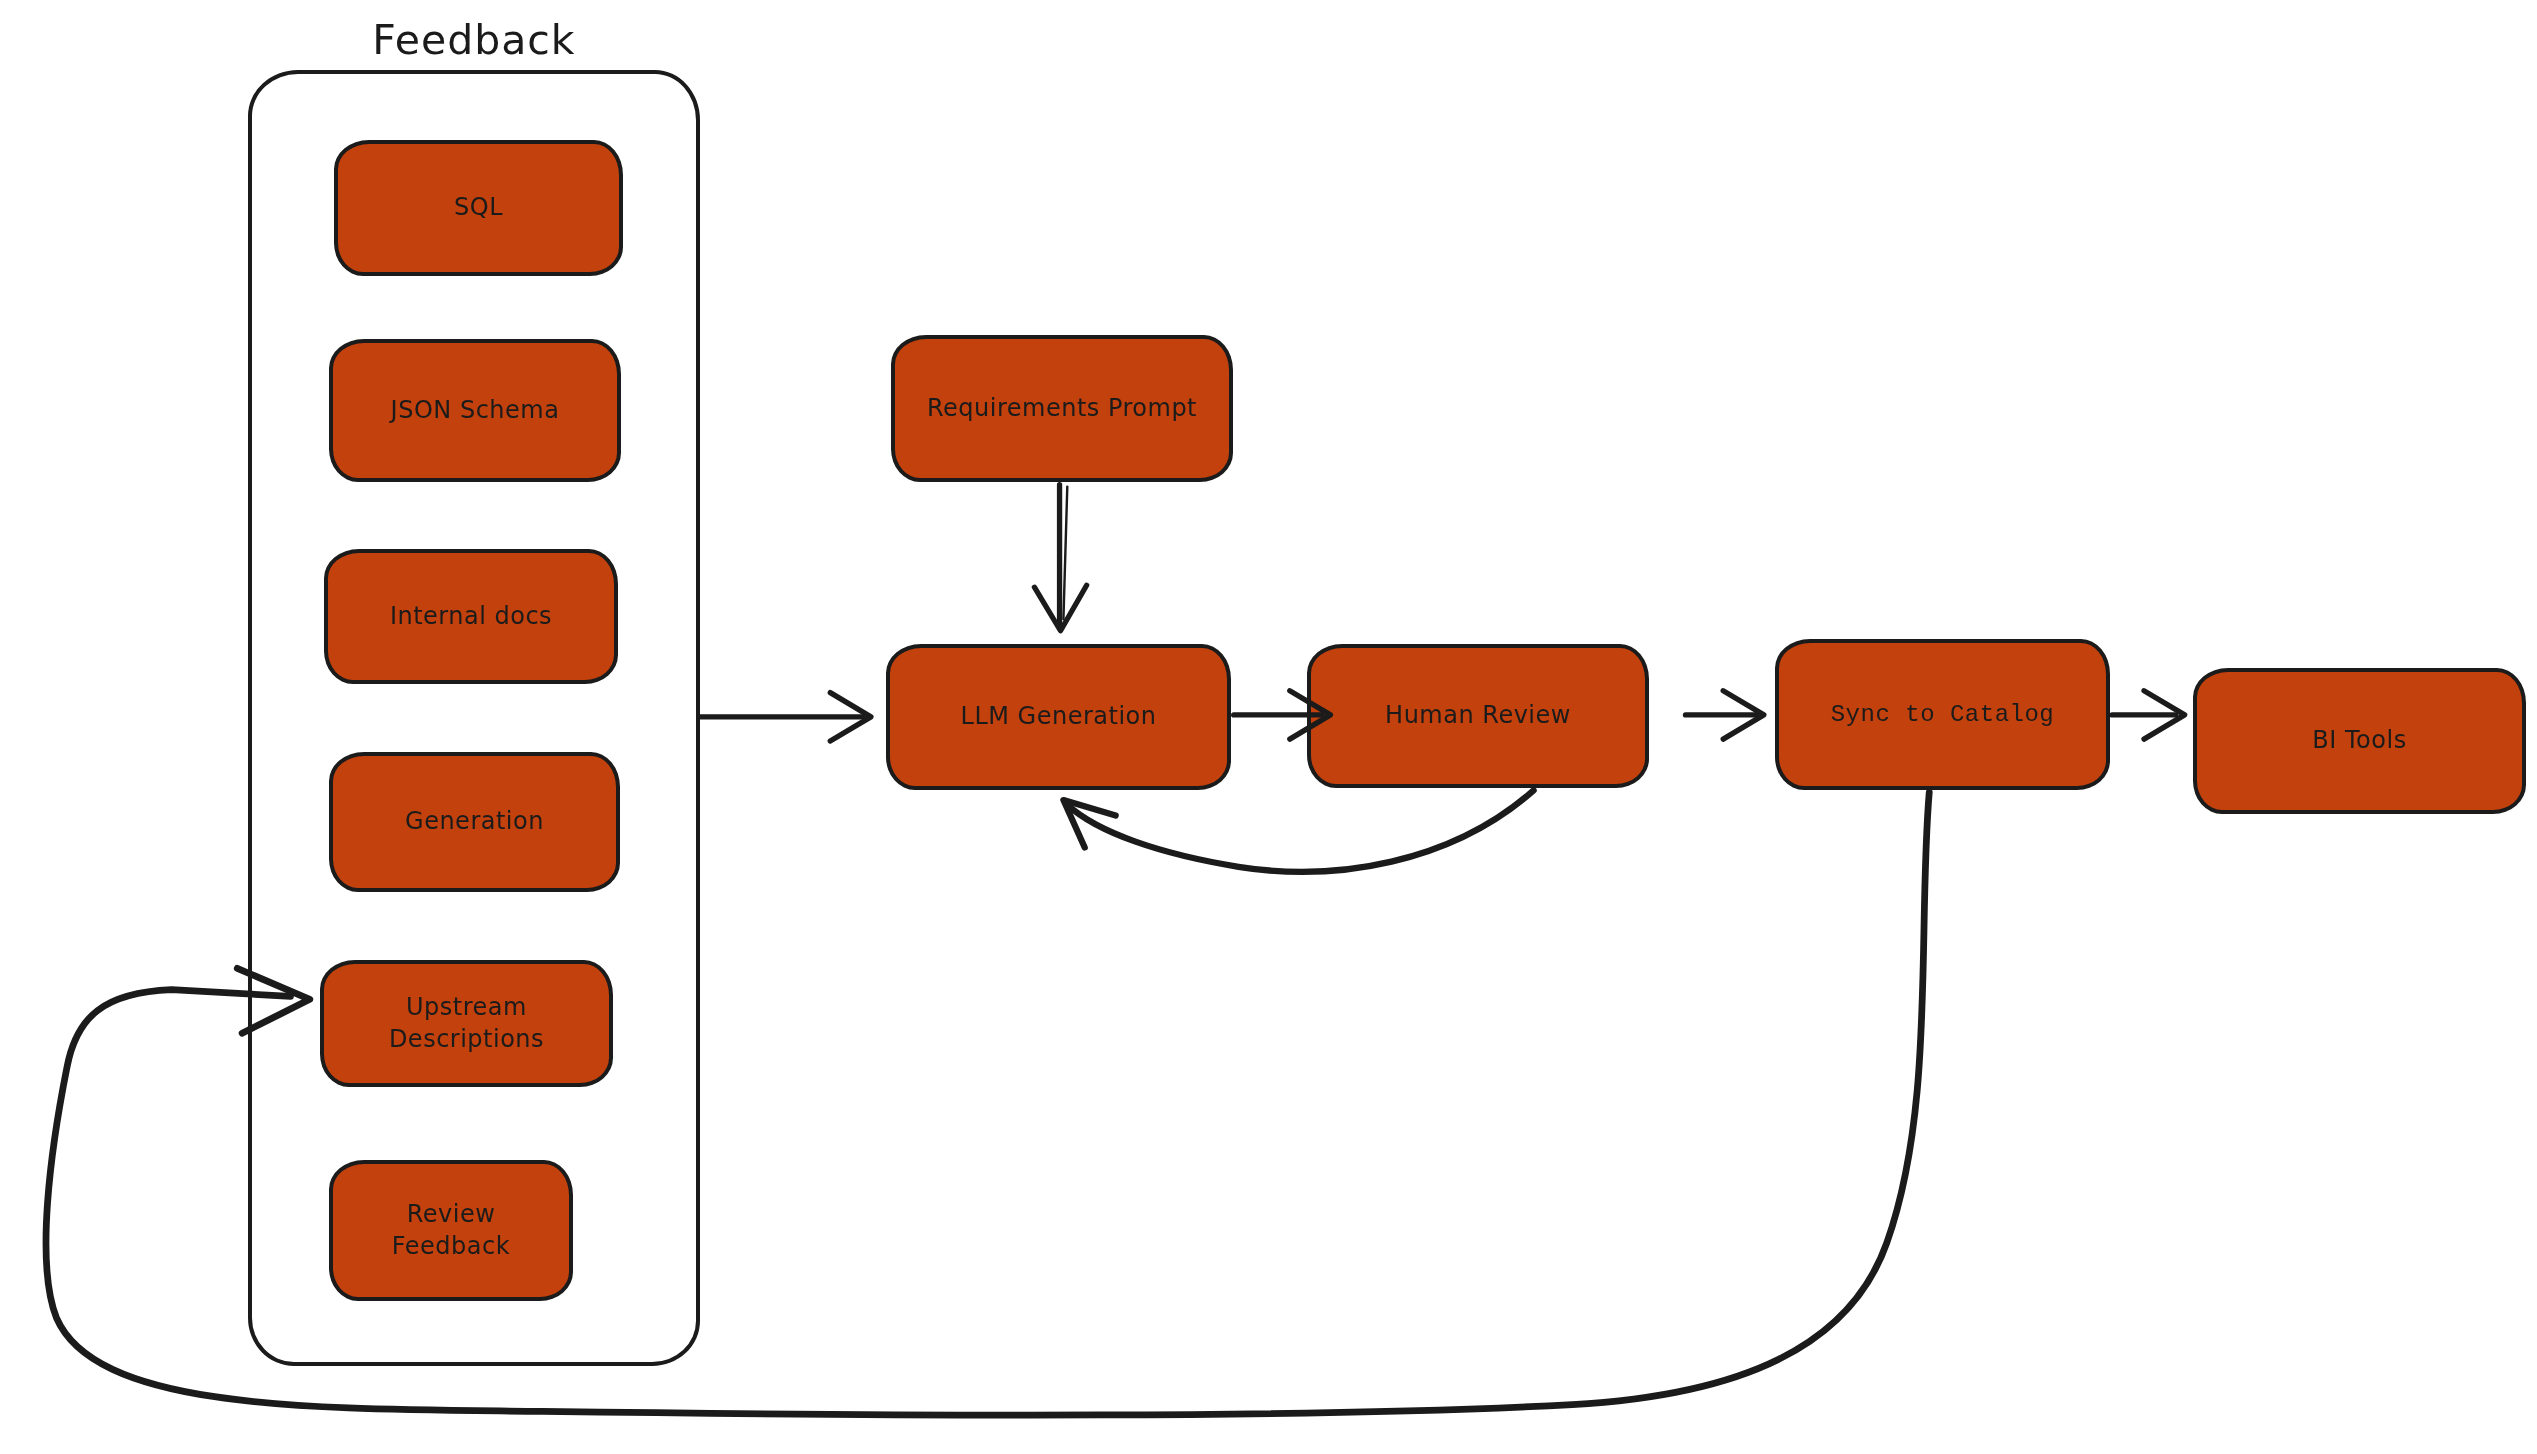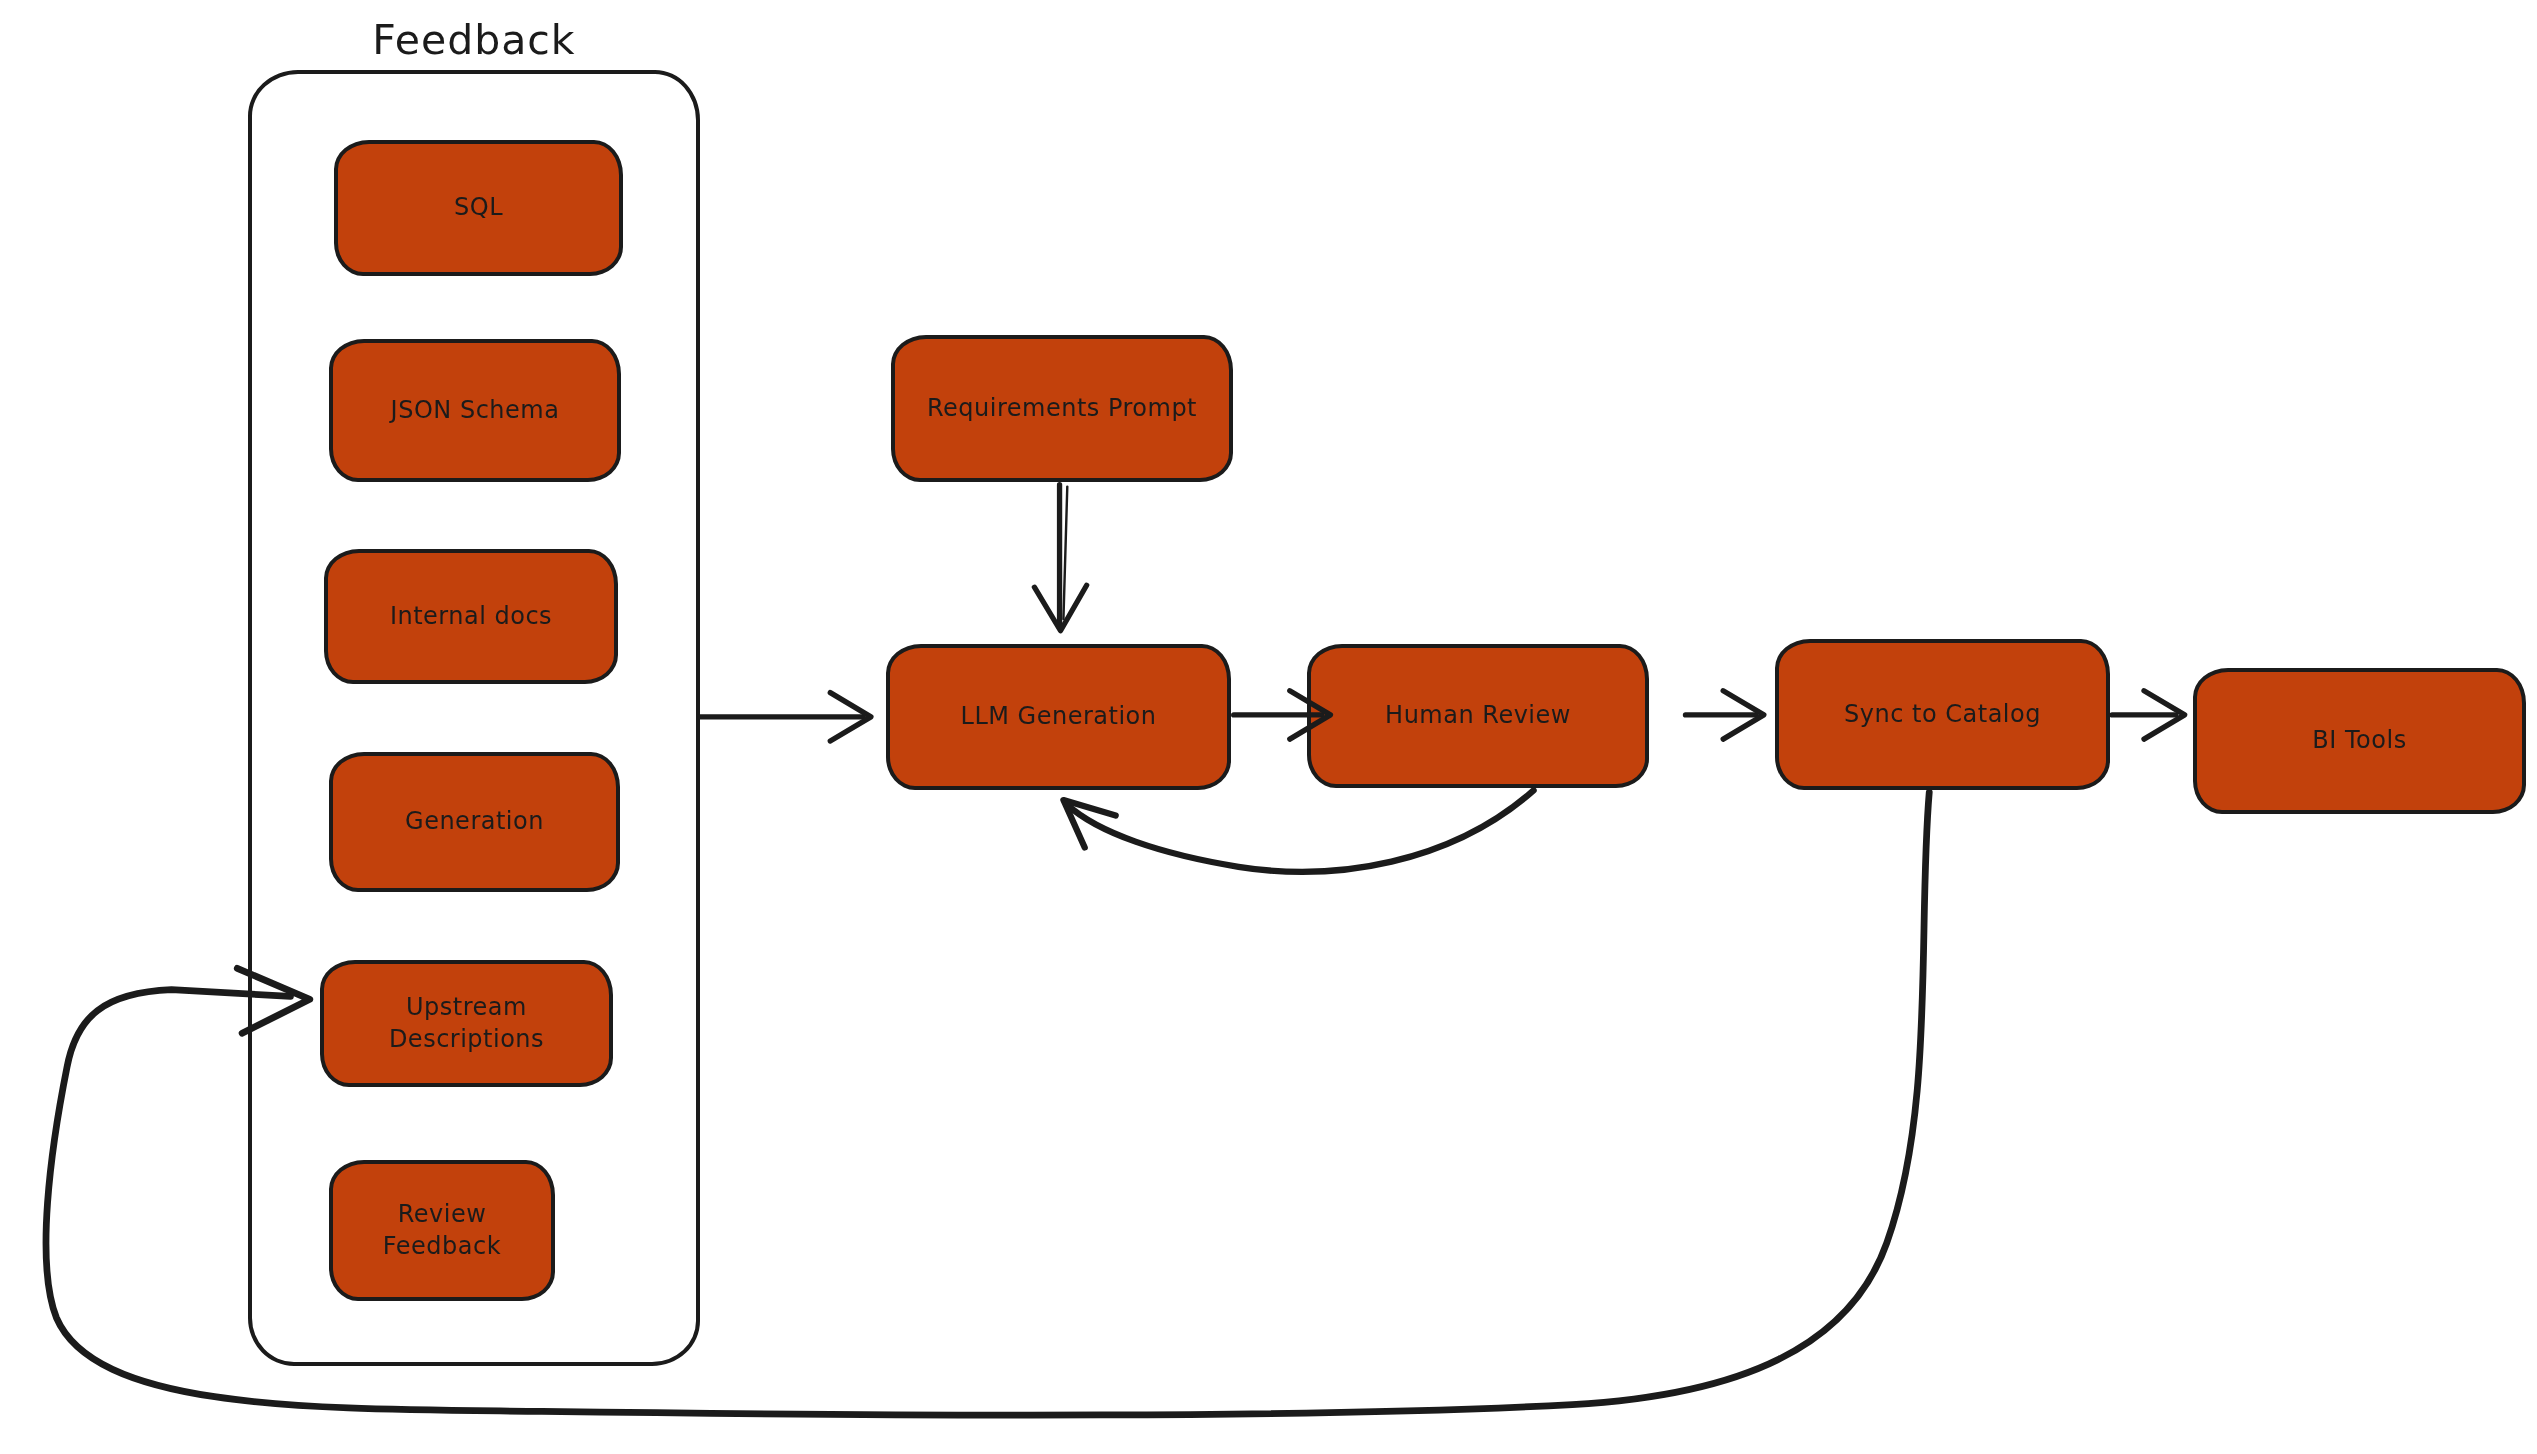--- a/index.html
+++ b/index.html
@@ -77,37 +77,37 @@
   </div>
 
   <div class="node" style="left:329px; top:752px; width:291px; height:140px;">
     <span>Generation</span>
   </div>
 
   <div class="node" style="left:320px; top:960px; width:293px; height:127px;">
     <span>Upstream Descriptions</span>
   </div>
 
-  <div class="node" style="left:329px; top:1160px; width:226px; height:141px;">
+  <div class="node" style="left:329px; top:1160px; width:244px; height:141px;">
     <span>Review Feedback</span>
   </div>
 
   <div class="node" style="left:891px; top:335px; width:342px; height:147px;">
     <span>Requirements Prompt</span>
   </div>
 
   <div class="node" style="left:886px; top:644px; width:345px; height:146px;">
     <span>LLM Generation</span>
   </div>
 
   <div class="node" style="left:1307px; top:644px; width:342px; height:144px;">
     <span>Human Review</span>
   </div>
 
-  <div class="node" style="left:1775px; top:639px; width:335px; height:151px;">
+  <div class="node" style="left:1775px; top:639px; width:335px; height:151px;font-family:Liberation Mono, monospace;">
     <span>Sync to Catalog</span>
   </div>
 
   <div class="node" style="left:2193px; top:642px; width:333px; height:146px;margin-top:26px;">
     <span>BI Tools</span>
   </div>
 
   <svg class="wires" viewBox="0 0 2623 1503">
 
     <g>

